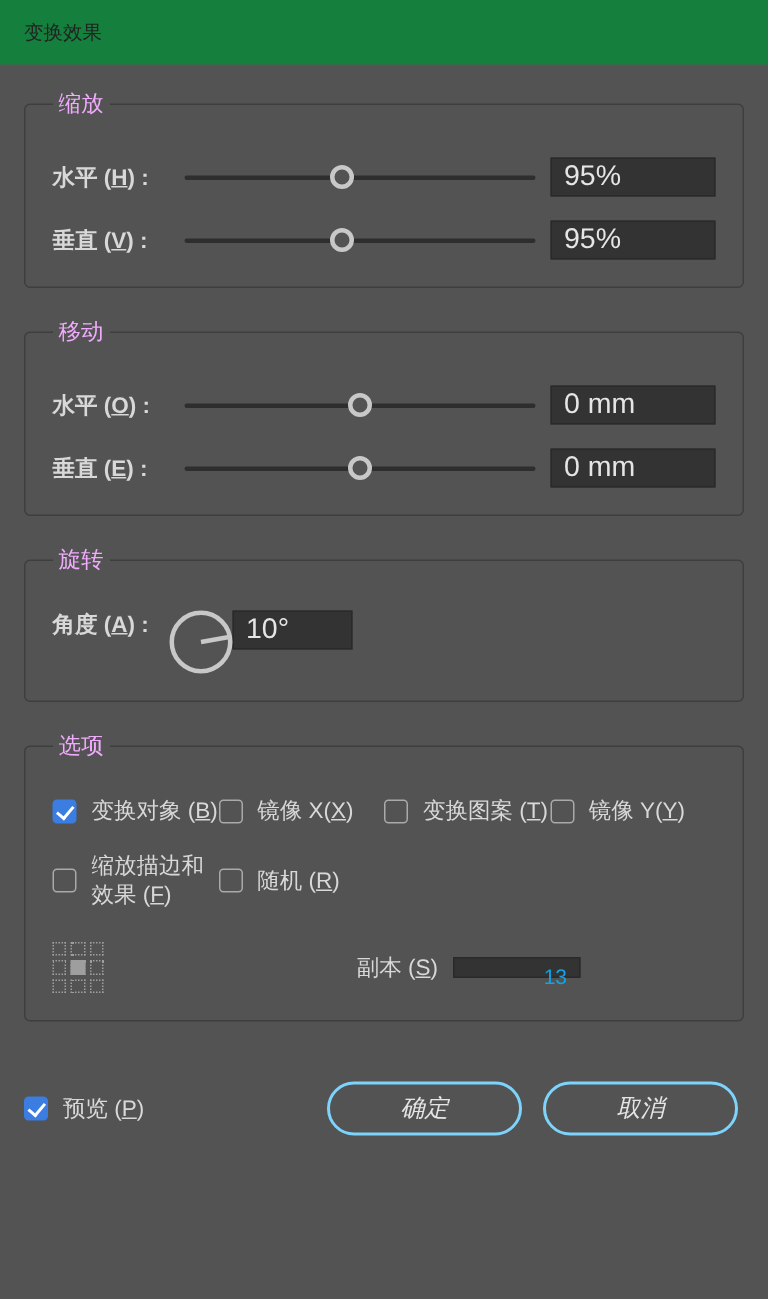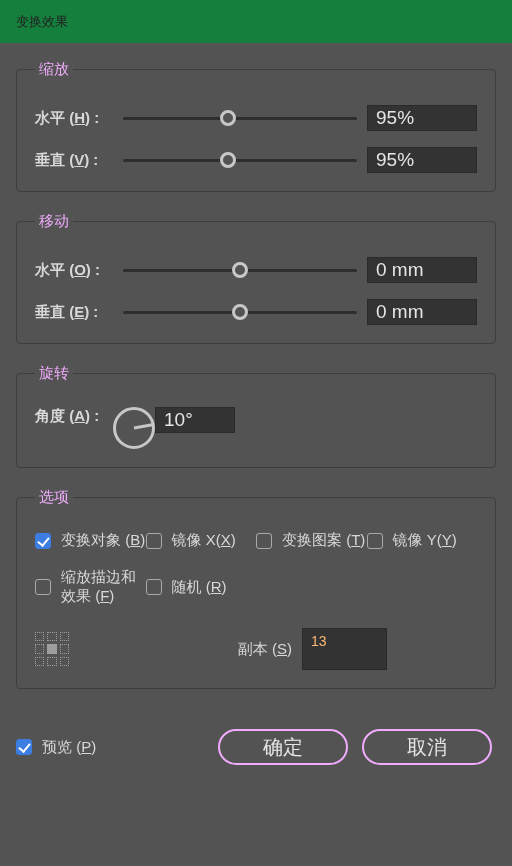--- a/index.html
+++ b/index.html
@@ -153,50 +153,52 @@
   .nine div {
     border: 1px dotted #9e9e9e;
   }
   .nine .center {
     background: #9e9e9e;
   }
   .copies-lbl { margin-left: auto; text-align: center; }
   .copies-input {
     background: #333333;
     border: 1px solid #2a2a2a;
-    height: 42px;
+    height: 14px;
     line-height: 24px;
     padding: 0 8px;
-    color: #fdba74;
+    color: #0ea5e9;
     font-size: 14px;
     width: 85px;
+    text-align: right;
   }
   .footer {
     display: flex;
     align-items: center;
     margin-top: 40px;
     padding-right: 4px;
   }
   .footer .btns {
     margin-left: auto;
     display: flex;
     gap: 14px;
   }
   .btn {
     width: 130px;
     height: 36px;
-    border: 2px solid #f0abfc;
+    border: 2px solid #7dd3fc;
     border-radius: 18px;
     background: transparent;
     color: #e5e5e5;
-    font-size: 20px;
+    font-size: 16px;
     display: flex;
     align-items: center;
     justify-content: center;
     cursor: pointer;
+    font-style: italic;
   }
 </style>
 </head>
 <body>
 
 <div class="titlebar">
   <span>变换效果</span>
 </div>
 
 <div class="content">

